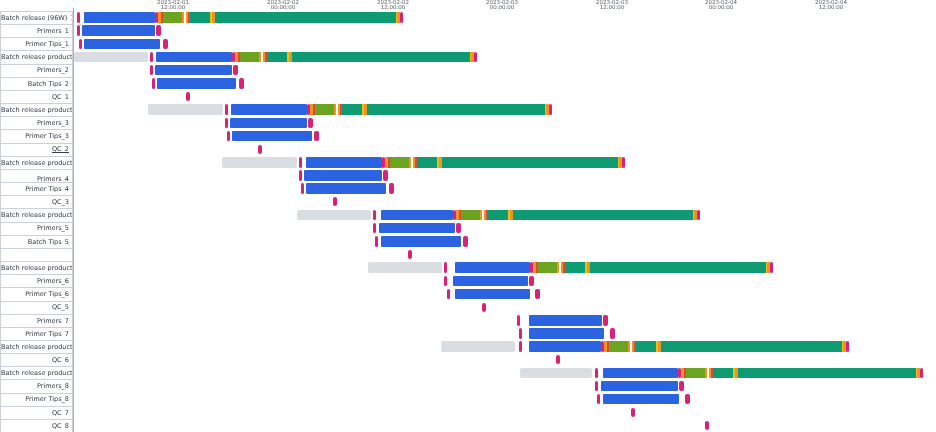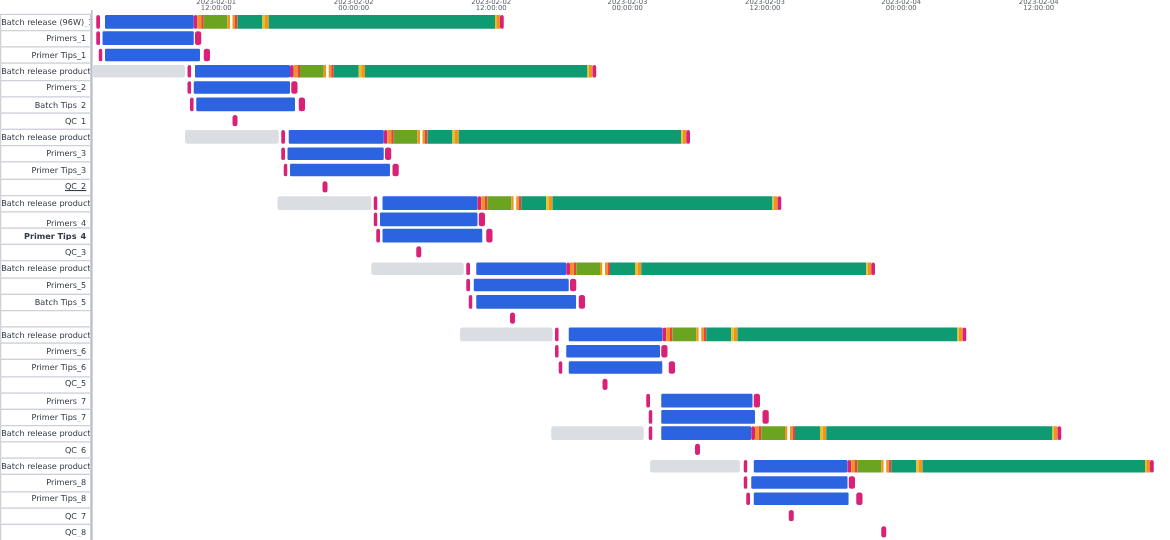--- a/index.html
+++ b/index.html
@@ -92,21 +92,21 @@
       <div class="label-cell" style="top: 142.6px; height: 14.16px; border-color: rgb(205, 208, 218);">
         <span style="color: rgb(52, 58, 70); text-decoration: underline;">QC_2</span>
       </div>
       <div class="label-cell" style="top: 155.76px; height: 14.16px; border-color: rgb(205, 208, 218);">
         <span style="color: rgb(52, 58, 70);">Batch release products(96W)_4</span>
       </div>
       <div class="label-cell" style="top: 168.92px; height: 14.16px; border-color: rgb(205, 208, 218); align-items: flex-end;">
         <span style="color: rgb(52, 58, 70);">Primers_4</span>
       </div>
       <div class="label-cell" style="top: 182.08px; height: 14.16px; border-color: rgb(205, 208, 218);">
-        <span style="color: rgb(52, 58, 70); font-weight: bold;">Primer Tips_4</span>
+        <span style="color: rgb(52, 58, 70);">Primer Tips_4</span>
       </div>
       <div class="label-cell" style="top: 195.24px; height: 14.16px; border-color: rgb(205, 208, 218);">
         <span style="color: rgb(52, 58, 70);">QC_3</span>
       </div>
       <div class="label-cell" style="top: 208.4px; height: 14.16px; border-color: rgb(205, 208, 218);">
         <span style="color: rgb(52, 58, 70);">Batch release products(96W)_5</span>
       </div>
       <div class="label-cell" style="top: 221.56px; height: 14.16px; border-color: rgb(205, 208, 218);">
         <span style="color: rgb(52, 58, 70);">Primers_5</span>
       </div>

